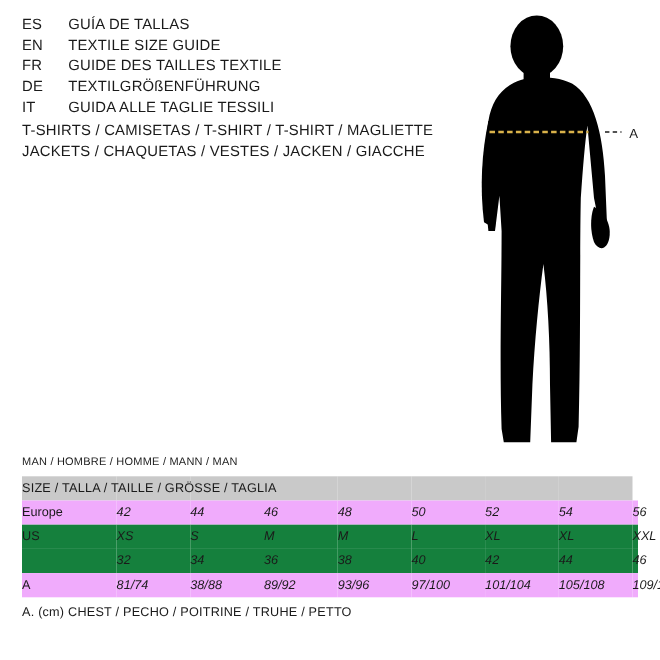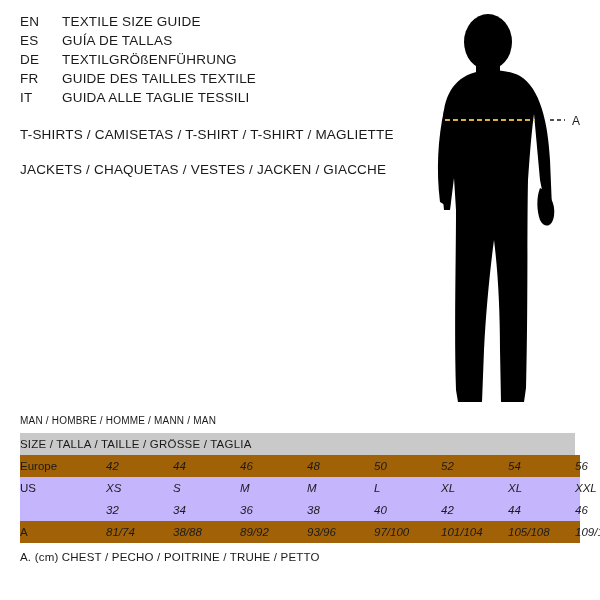--- a/index.html
+++ b/index.html
@@ -51,21 +51,20 @@
     position: absolute;
     left: 20px;
     top: 109px;
     width: 400px;
   }
   .cat-line {
     font-size: 13.5px;
     letter-spacing: 0.2px;
     line-height: 19px;
     white-space: nowrap;
-    margin-top: 16px;
   }
 
   
   .figure-wrap {
     position: absolute;
     left: 400px;
     top: 10px;
     width: 200px;
     height: 400px;
   }
@@ -105,24 +104,24 @@
     height: 16px;
     vertical-align: middle;
     white-space: nowrap;
   }
   .row-head td {
     background: #c9c9c9;
     font-size: 11.5px;
     letter-spacing: 0.2px;
   }
   .row-alt td {
-    background: #c4b5fd;
+    background: #15803d;
   }
   .row-plain td {
-    background: #a16207;
+    background: #f0abfc;
     margin-top: 12px;
   }
   td.label-cell {
     padding-left: 2px;
     width: 86px;
   }
   td.val {
     width: 67px;
     text-align: left;
     padding-left: 2px;
@@ -135,34 +134,34 @@
     white-space: nowrap;
   }
 </style>
 </head>
 <body>
 
 <div class="page">
 
   <div class="lang-block">
     <div class="lang-row">
+      <span class="lang-code">ES</span>
+      <span class="lang-text">GUÍA DE TALLAS</span>
+    </div>
+    <div class="lang-row">
       <span class="lang-code">EN</span>
       <span class="lang-text">TEXTILE SIZE GUIDE</span>
     </div>
     <div class="lang-row">
-      <span class="lang-code">ES</span>
-      <span class="lang-text">GUÍA DE TALLAS</span>
+      <span class="lang-code">FR</span>
+      <span class="lang-text">GUIDE DES TAILLES TEXTILE</span>
     </div>
     <div class="lang-row">
       <span class="lang-code">DE</span>
       <span class="lang-text">TEXTILGRÖßENFÜHRUNG</span>
-    </div>
-    <div class="lang-row">
-      <span class="lang-code">FR</span>
-      <span class="lang-text">GUIDE DES TAILLES TEXTILE</span>
     </div>
     <div class="lang-row">
       <span class="lang-code">IT</span>
       <span class="lang-text">GUIDA ALLE TAGLIE TESSILI</span>
     </div>
   </div>
 
   <div class="cat-block">
     <div class="cat-line">T-SHIRTS / CAMISETAS / T-SHIRT / T-SHIRT / MAGLIETTE</div>
     <div class="cat-line">JACKETS / CHAQUETAS / VESTES / JACKEN / GIACCHE</div>

